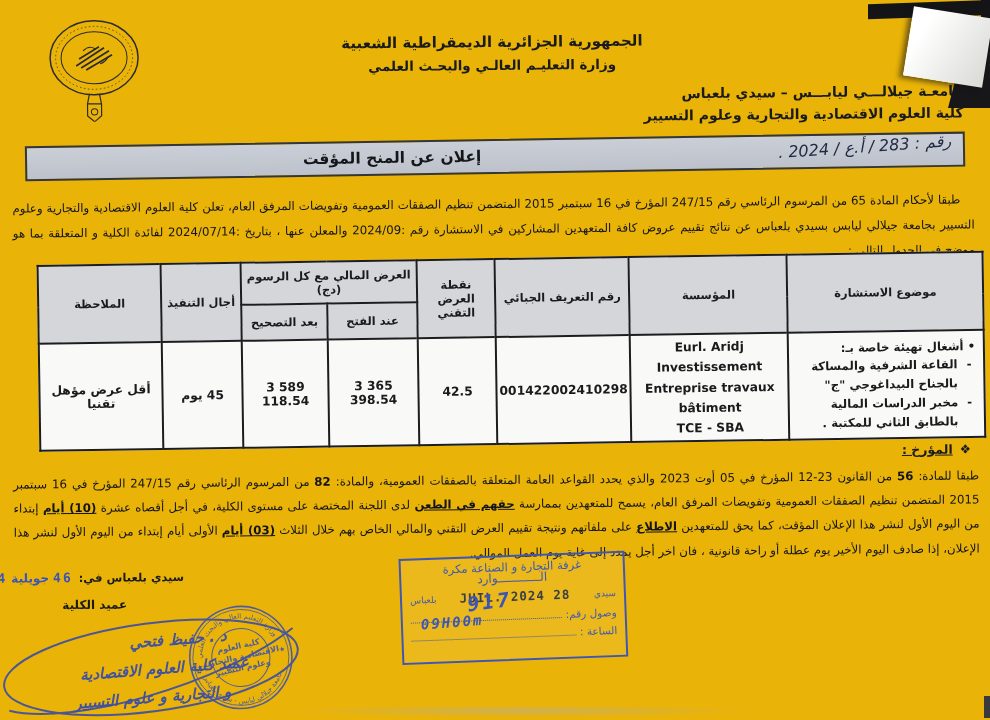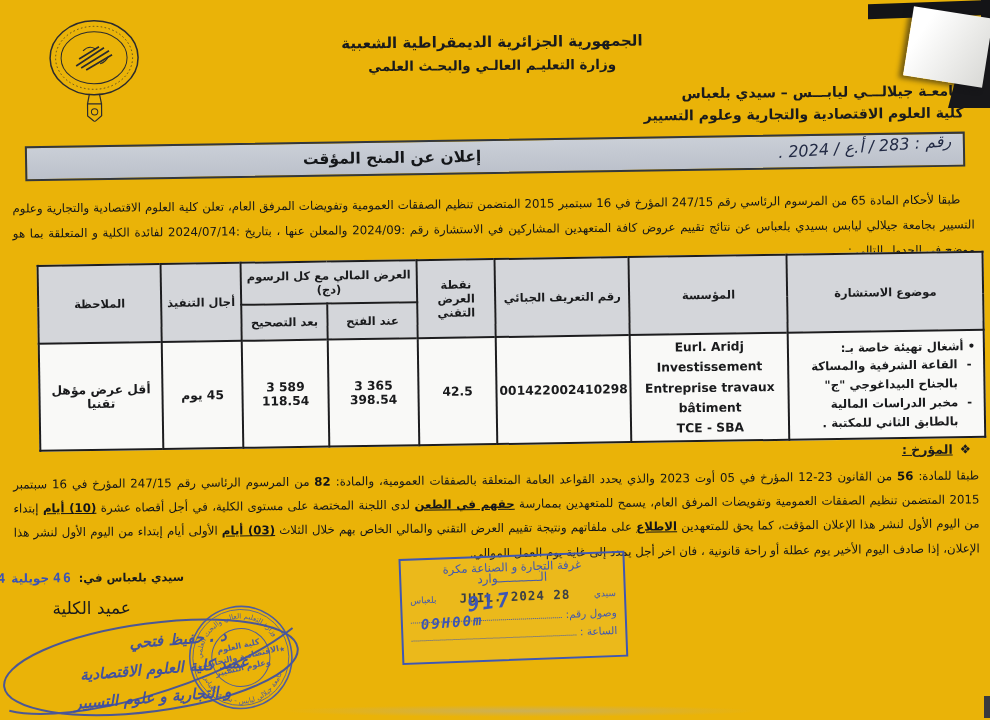--- a/index.html
+++ b/index.html
@@ -42,21 +42,21 @@
   .note-head .t{text-decoration:underline;}
   .note-par{position:absolute;top:468px;right:12px;width:966px;direction:rtl;text-align:justify;
             font-size:11.8px;line-height:2.05;color:#141518;}
 
   
   .place-date{position:absolute;top:566px;left:2px;width:180px;direction:rtl;display:flex;align-items:baseline;
               font-size:11.5px;font-weight:700;gap:6px;white-space:nowrap;}
   .pd-date{color:#3b54b5;display:flex;align-items:baseline;gap:4px;}
   .pd-day,.pd-year{font-family:"DejaVu Sans Mono",monospace;font-size:13px;letter-spacing:2px;}
   .pd-month{font-size:12px;}
-  .dean{position:absolute;top:594px;left:50px;font-weight:400;font-size:17px;direction:rtl;}
+  .dean{position:absolute;top:594px;left:60px;font-weight:700;font-size:12px;direction:rtl;}
   .signature{position:absolute;left:-12px;top:610px;width:310px;height:112px;}
   .round-stamp{position:absolute;left:183px;top:596px;width:110px;height:118px;transform:rotate(-12deg);opacity:.92;}
 
   
   .rect-stamp{position:absolute;left:398px;top:555px;width:226px;height:106px;border:2.5px solid #3f57b2;
               transform:rotate(-1.6deg);direction:rtl;color:#3f57b2;padding:3px 8px 4px;box-sizing:border-box;background:rgba(255,255,255,0.08);}
   .rs-org{text-align:center;font-size:11.5px;}
   .rs-in{text-align:center;font-size:12px;margin-top:-3px;}
   .rs-row{display:flex;justify-content:space-between;align-items:center;margin-top:4px;}
   .rs-city{font-size:9px;}

